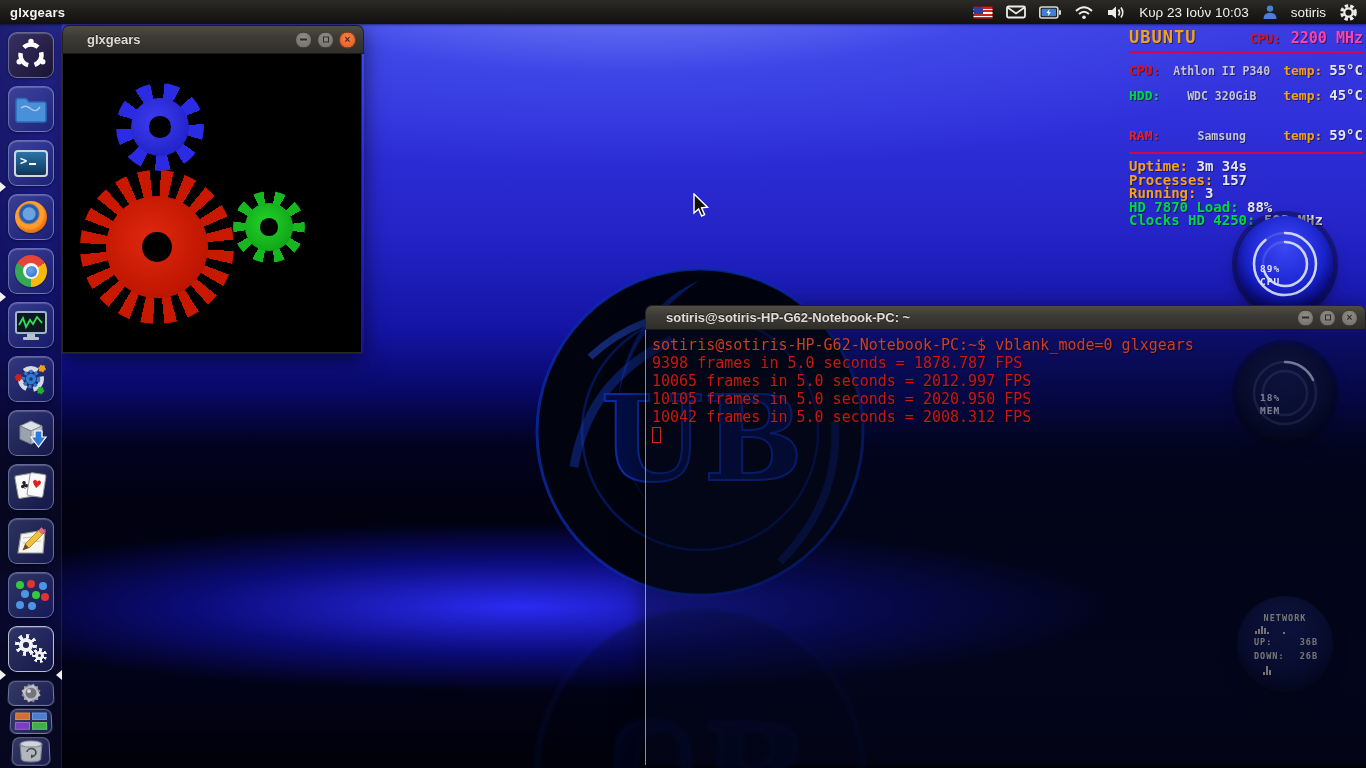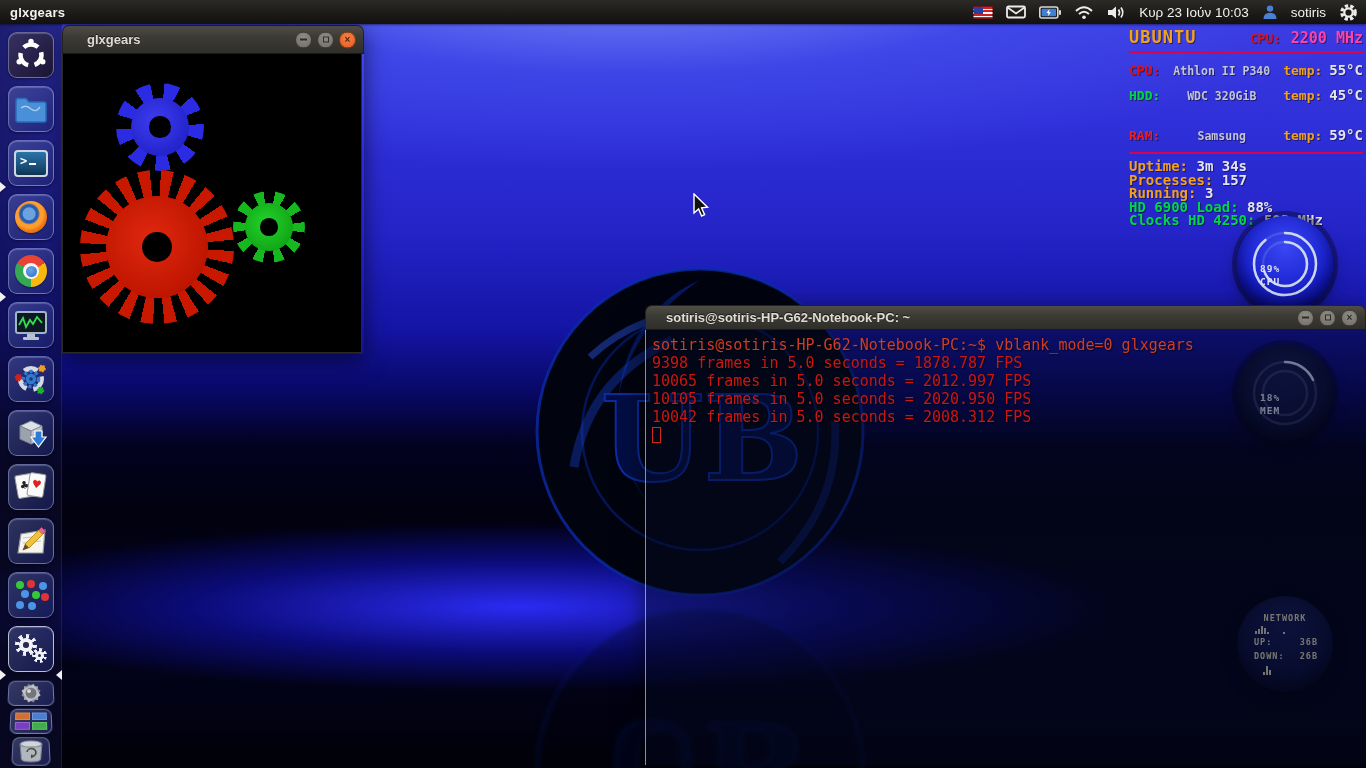--- a/index.html
+++ b/index.html
@@ -397,21 +397,21 @@
       <span class="val">Samsung</span>
       <span><span class="tlab">temp:</span>
       <span class="tval">59°C</span></span>
     </div>
 
     <div class="ck-sep"></div>
 
     <div class="ck-stat"><span class="s-lab orange">Uptime:</span> <span class="s-val">3m 34s</span></div>
     <div class="ck-stat"><span class="s-lab orange">Processes:</span> <span class="s-val">157</span></div>
     <div class="ck-stat"><span class="s-lab orange">Running:</span> <span class="s-val">3</span></div>
-    <div class="ck-stat"><span class="s-lab green">HD 6900 Load:</span> <span class="s-val">88%</span></div>
+    <div class="ck-stat"><span class="s-lab green">HD 7870 Load:</span> <span class="s-val">88%</span></div>
     <div class="ck-stat"><span class="s-lab green">Clocks HD 4250:</span> <span class="s-val">503 MHz</span></div>
   </div>
 
   <div class="orb orb-bright" style="left:1237px;top:216px">
     <svg width="96" height="96">
       <g transform="rotate(-90 48 48)">
         <circle class="ring-faint" cx="48" cy="48" r="31"></circle>
         <circle class="ring-faint" cx="48" cy="48" r="22"></circle>
         <circle class="ring-bright" cx="48" cy="48" r="31" stroke-dasharray="173.3530826250848 194.77874452256717"></circle>
         <circle class="ring-bright" cx="48" cy="48" r="22" stroke-dasharray="95.95931928536952 138.23007675795088"></circle>

